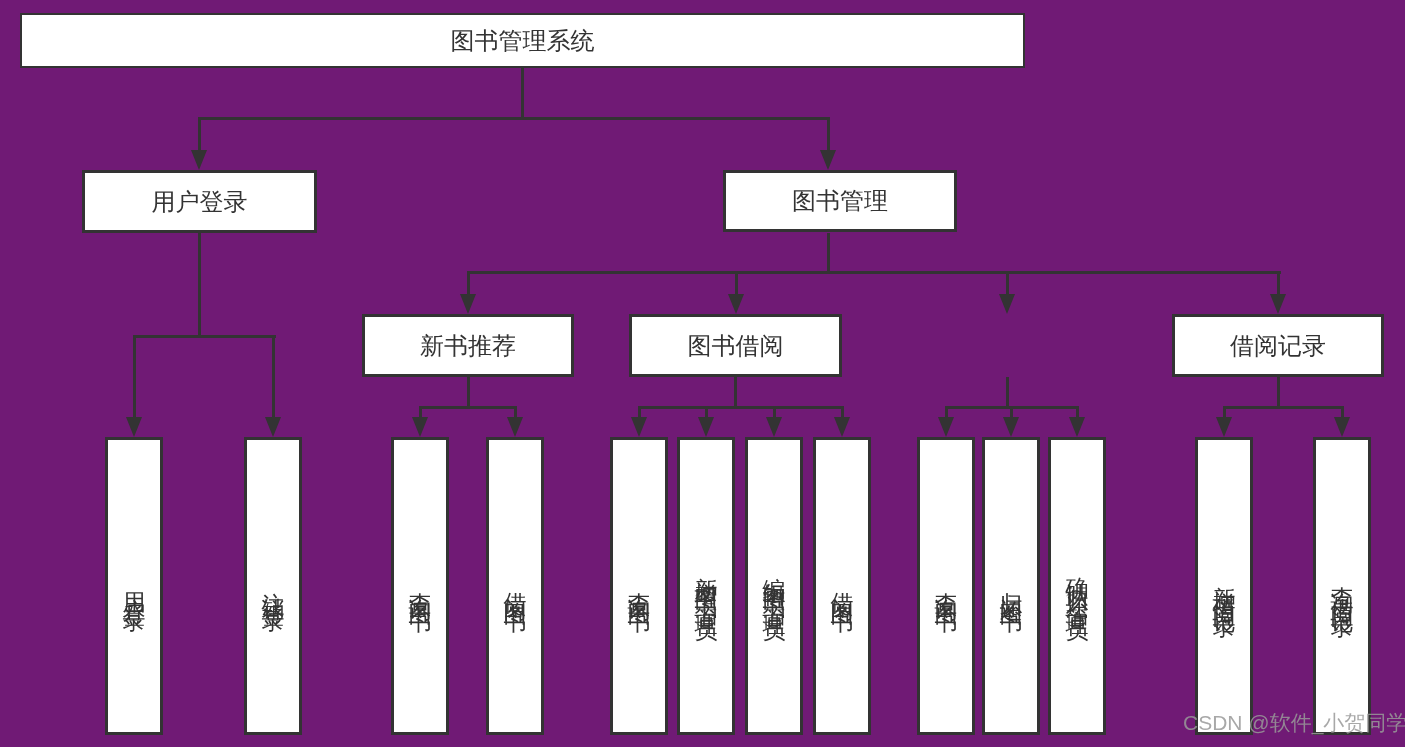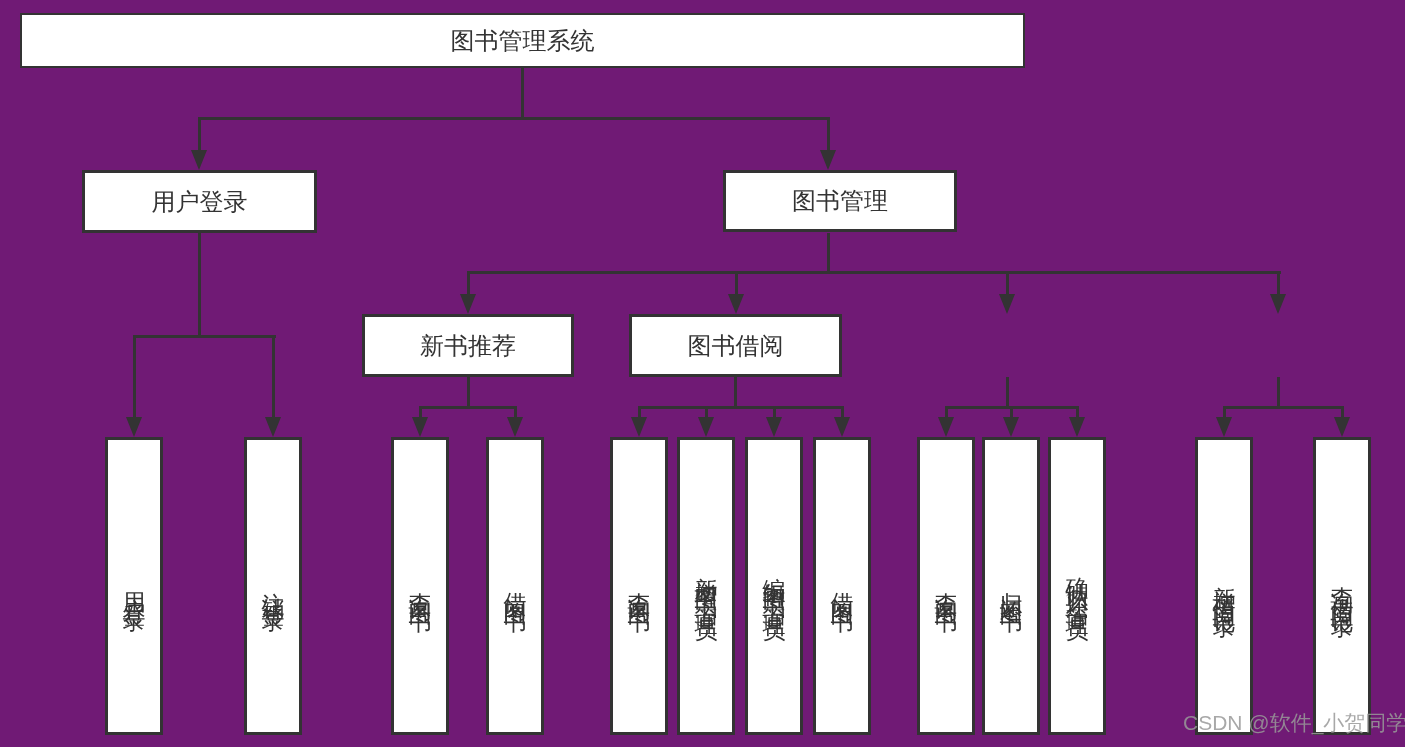--- a/index.html
+++ b/index.html
@@ -60,20 +60,21 @@
   <div class="arrow" style="left:460px;top:294px;"></div>
   <div class="vline" style="left:734.5px;top:271px;height:25px;"></div>
   <div class="arrow" style="left:728px;top:294px;"></div>
   <div class="vline" style="left:1005.5px;top:271px;height:25px;"></div>
   <div class="arrow" style="left:999px;top:294px;"></div>
   <div class="vline" style="left:1276.5px;top:271px;height:25px;"></div>
   <div class="arrow" style="left:1270px;top:294px;"></div>
 
   <div class="node" style="left:362px;top:314px;width:212px;height:63px;">新书推荐</div>
   <div class="node" style="left:629px;top:314px;width:213px;height:63px;">图书借阅</div>
+  <div class="node" style="left:1172px;top:314px;width:212px;height:63px;">借阅记录</div>
 
   <div class="vline" style="left:466.5px;top:377px;height:32px;"></div>
   <div class="hline" style="left:418.5px;top:406px;width:98px;"></div>
   <div class="vline" style="left:418.5px;top:406px;height:14px;"></div>
   <div class="arrow" style="left:412px;top:417px;"></div>
   <div class="vline" style="left:513.5px;top:406px;height:14px;"></div>
   <div class="arrow" style="left:507px;top:417px;"></div>
 
   <div class="vline" style="left:734px;top:377px;height:32px;"></div>
   <div class="hline" style="left:637.5px;top:406px;width:206px;"></div>

